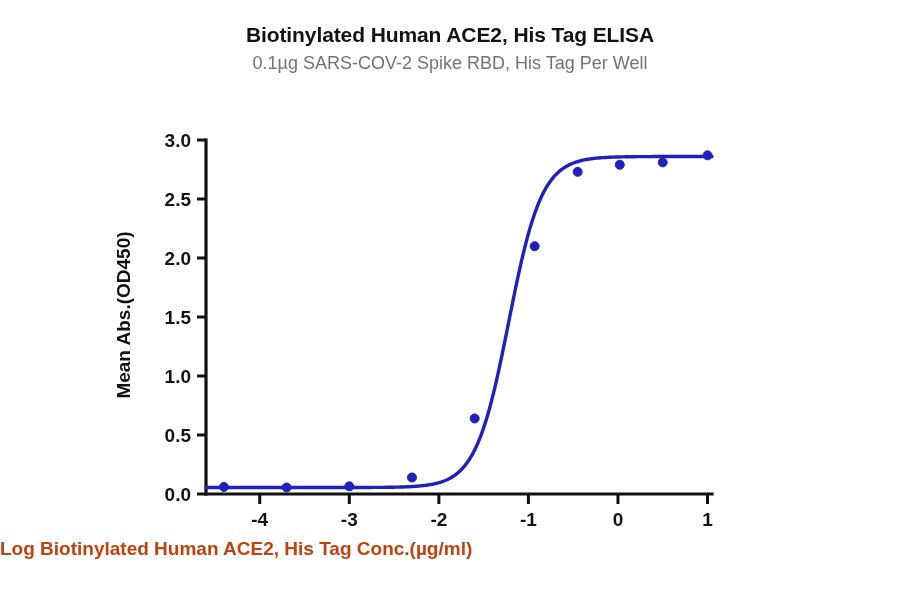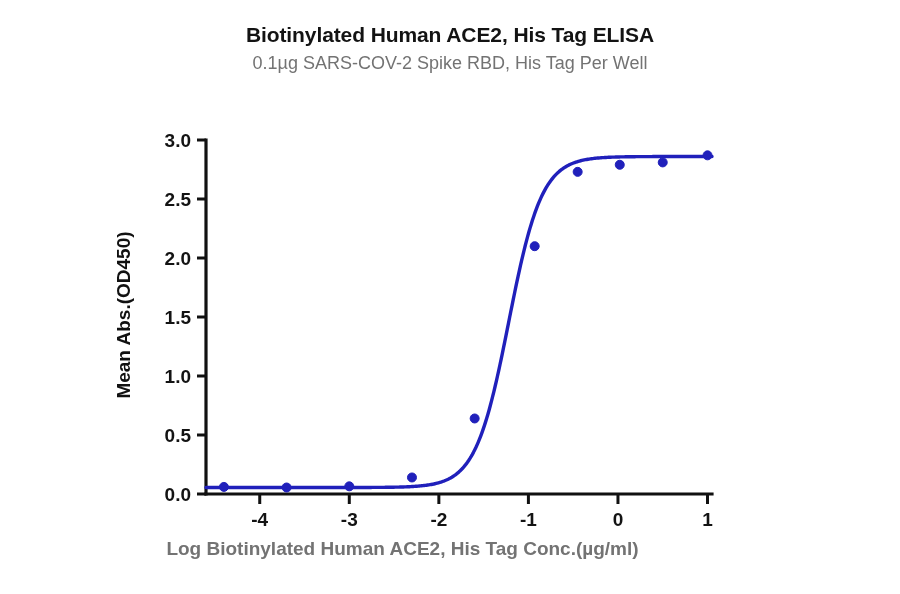--- a/index.html
+++ b/index.html
@@ -61,24 +61,23 @@
     font-size: 19px;
     font-weight: bold;
     color: #111111;
     white-space: nowrap;
   }
   .xlabel {
     position: absolute;
     left: 0;
     top: 538px;
     width: 805px;
-    text-align: center;
     font-size: 19px;
     font-weight: bold;
-    color: #737373;
+    color: #c2410c;
   }
 
   
   #plot {
     position: absolute;
     left: 0;
     top: 0;
   }
 
   .tick-text {

